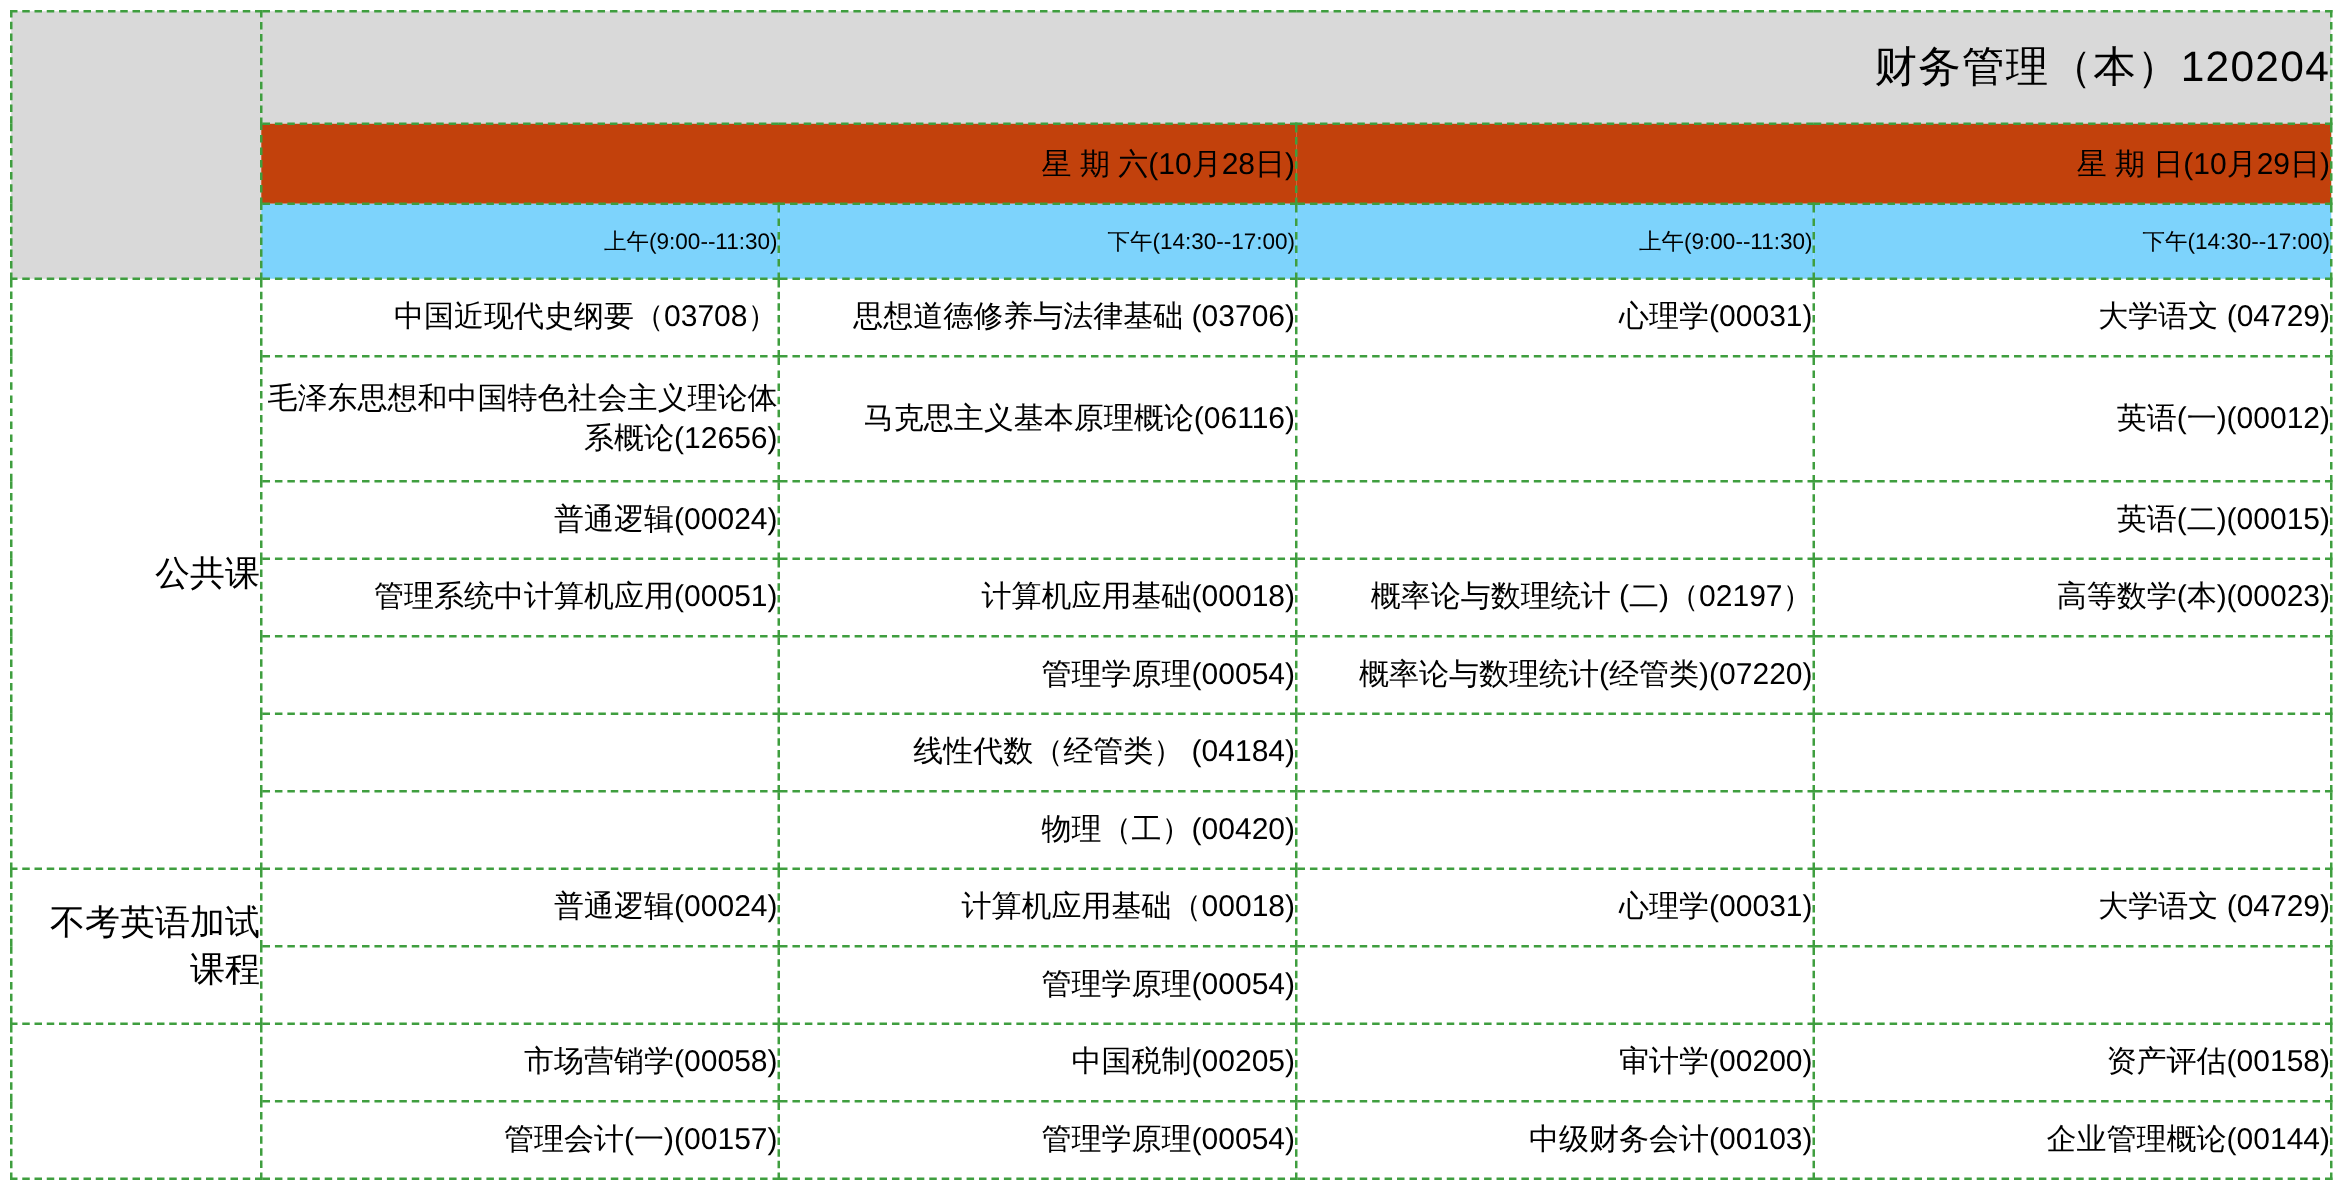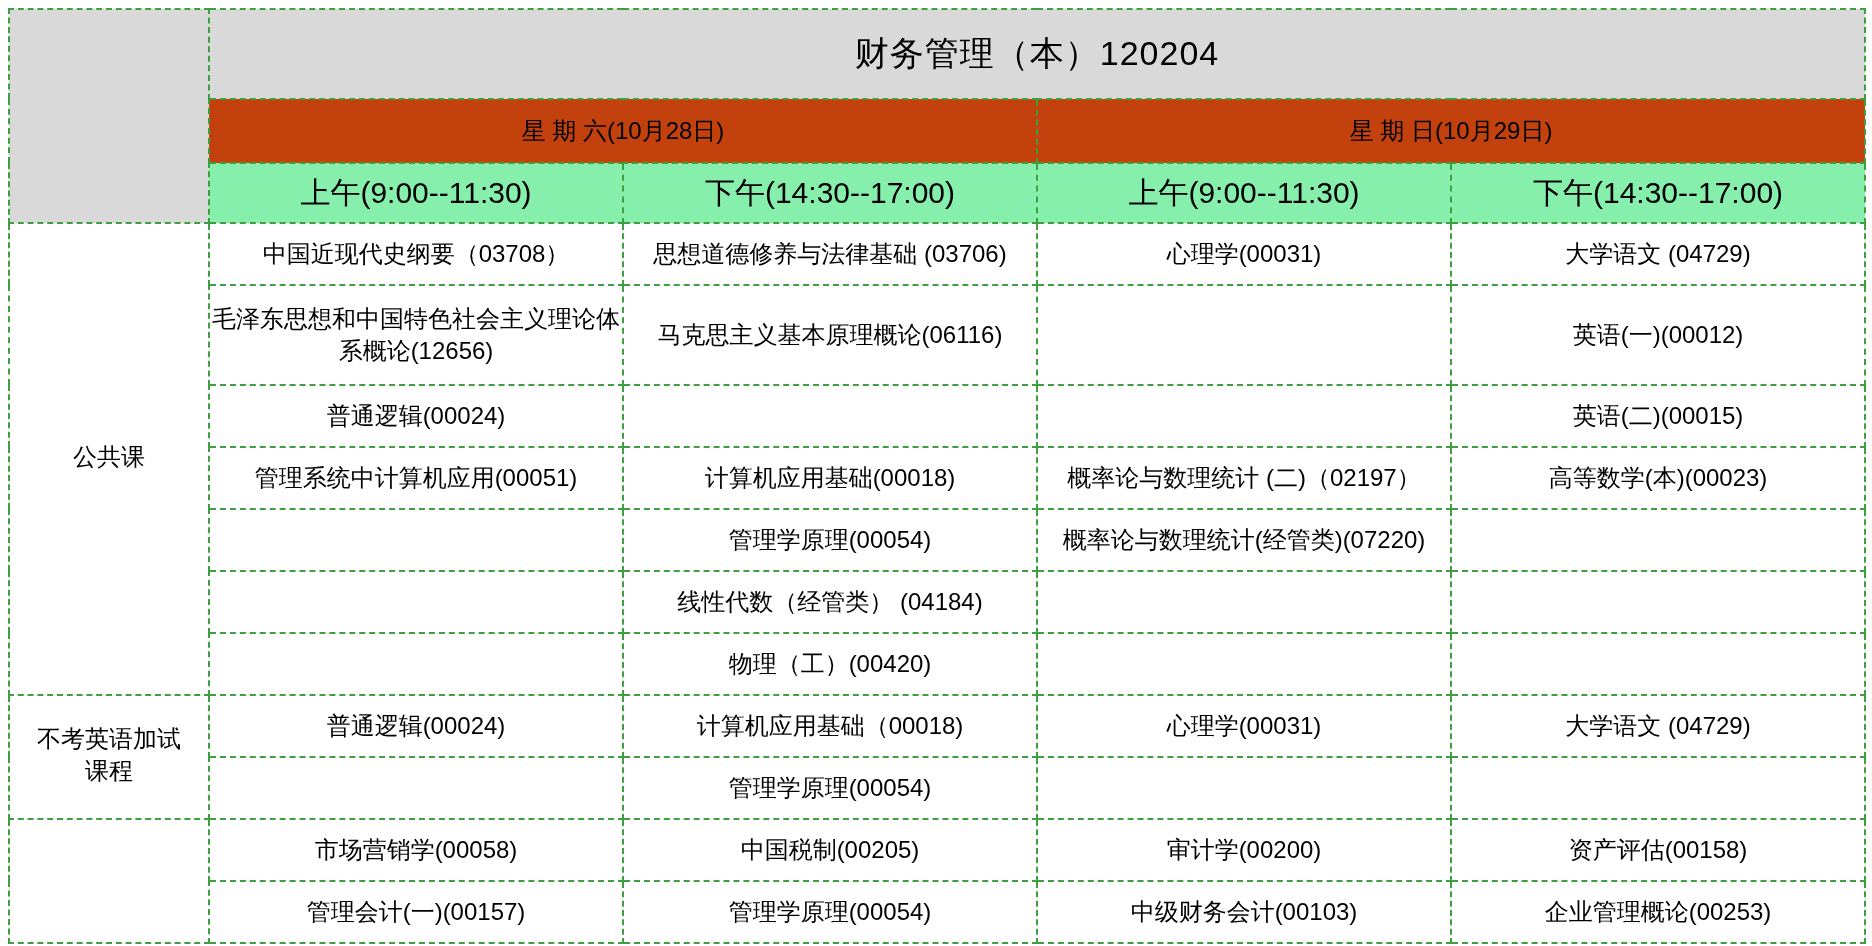--- a/index.html
+++ b/index.html
@@ -19,21 +19,21 @@
   }
   table.schedule {
     border-collapse: collapse;
     table-layout: fixed;
     width: 1856px;
     margin: 0;
   }
   table.schedule td, table.schedule th {
     border: 2px dashed #3f9e3f;
     padding: 0;
-    text-align: center;
+    text-align: right;
     vertical-align: middle;
     font-weight: normal;
   }
   
   col.c-cat   { width: 200px; }
   col.c-slot  { width: 414px; }
   col.c-slot2 { width: 414px; }
   col.c-slot3 { width: 414px; }
   col.c-slot4 { width: 414px; }
 
@@ -47,29 +47,28 @@
   .corner-cell {
     background: #d9d9d9;
   }
   .day-cell {
     background: #c2410c;
     height: 62px;
     font-size: 24px;
     font-weight: bold;
   }
   .slot-cell {
-    background: #86efac;
+    background: #7dd3fc;
     height: 58px;
-    font-size: 30px;
+    font-size: 18px;
     font-weight: bold;
   }
   .cat-cell {
-    font-size: 24px;
+    font-size: 28px;
     line-height: 1.35;
-    font-family: Liberation Mono, monospace;
   }
   .course-cell {
     height: 60px;
     font-size: 24px;
     line-height: 1.35;
     padding: 2px 6px;
   }
   .course-cell.two-line {
     height: 98px;
   }
@@ -174,17 +173,17 @@
         <td class="course-cell">市场营销学(00058)</td>
         <td class="course-cell">中国税制(00205)</td>
         <td class="course-cell">审计学(00200)</td>
         <td class="course-cell">资产评估(00158)</td>
       </tr>
 
       <tr>
         <td class="course-cell">管理会计(一)(00157)</td>
         <td class="course-cell">管理学原理(00054)</td>
         <td class="course-cell">中级财务会计(00103)</td>
-        <td class="course-cell">企业管理概论(00253)</td>
+        <td class="course-cell">企业管理概论(00144)</td>
       </tr>
     </tbody>
   </table>
 </div>
 
 </body></html>

